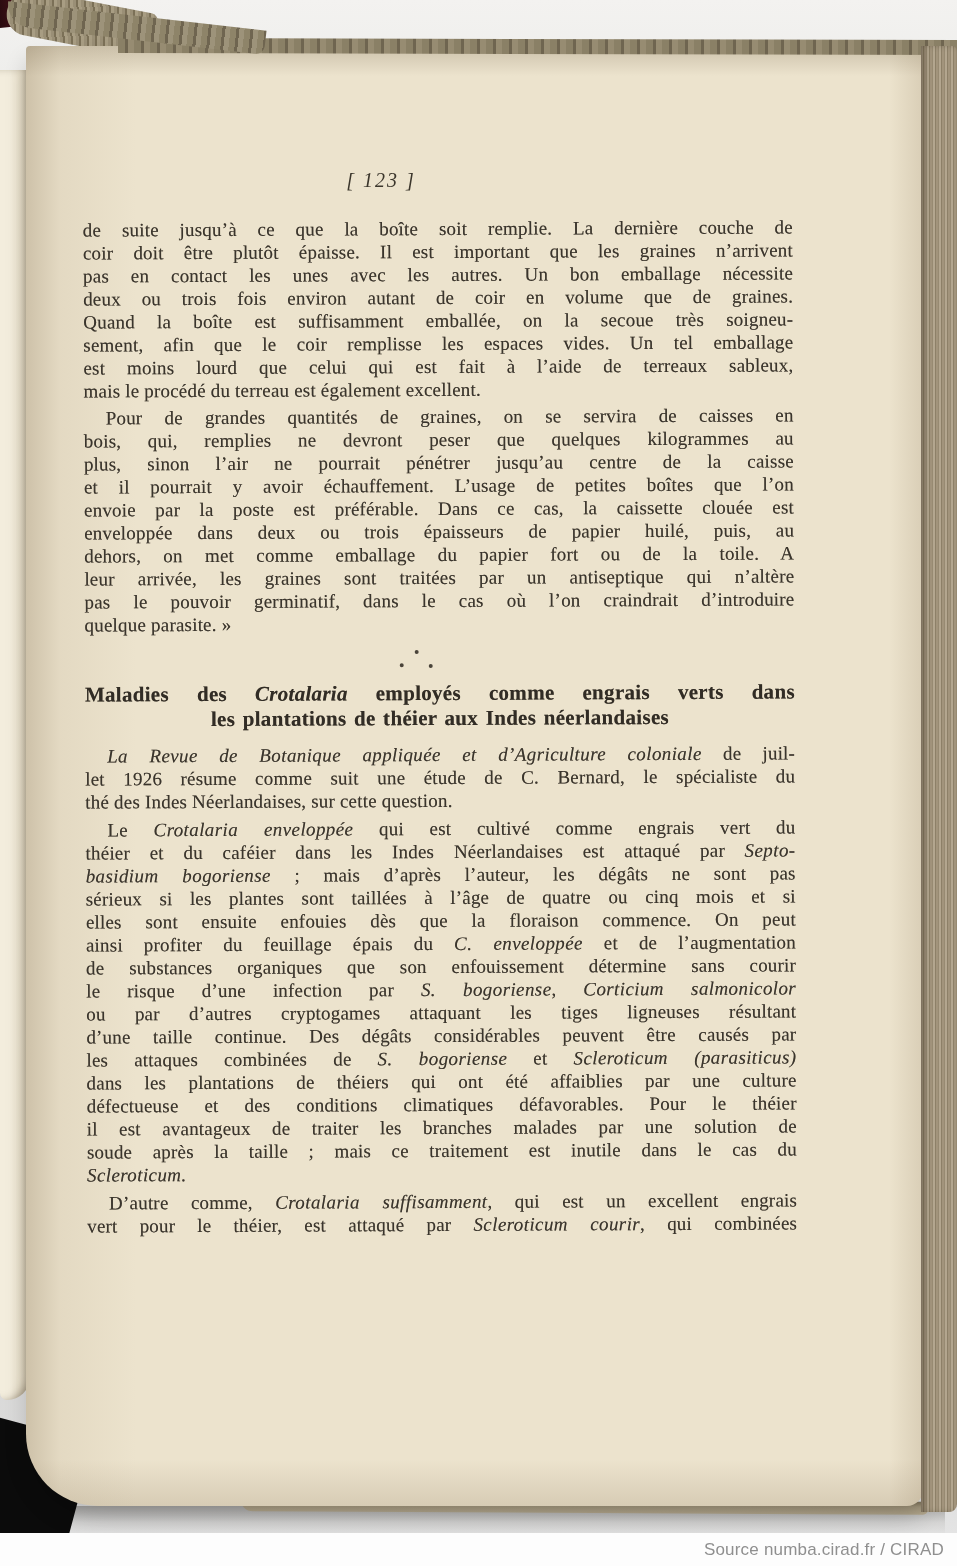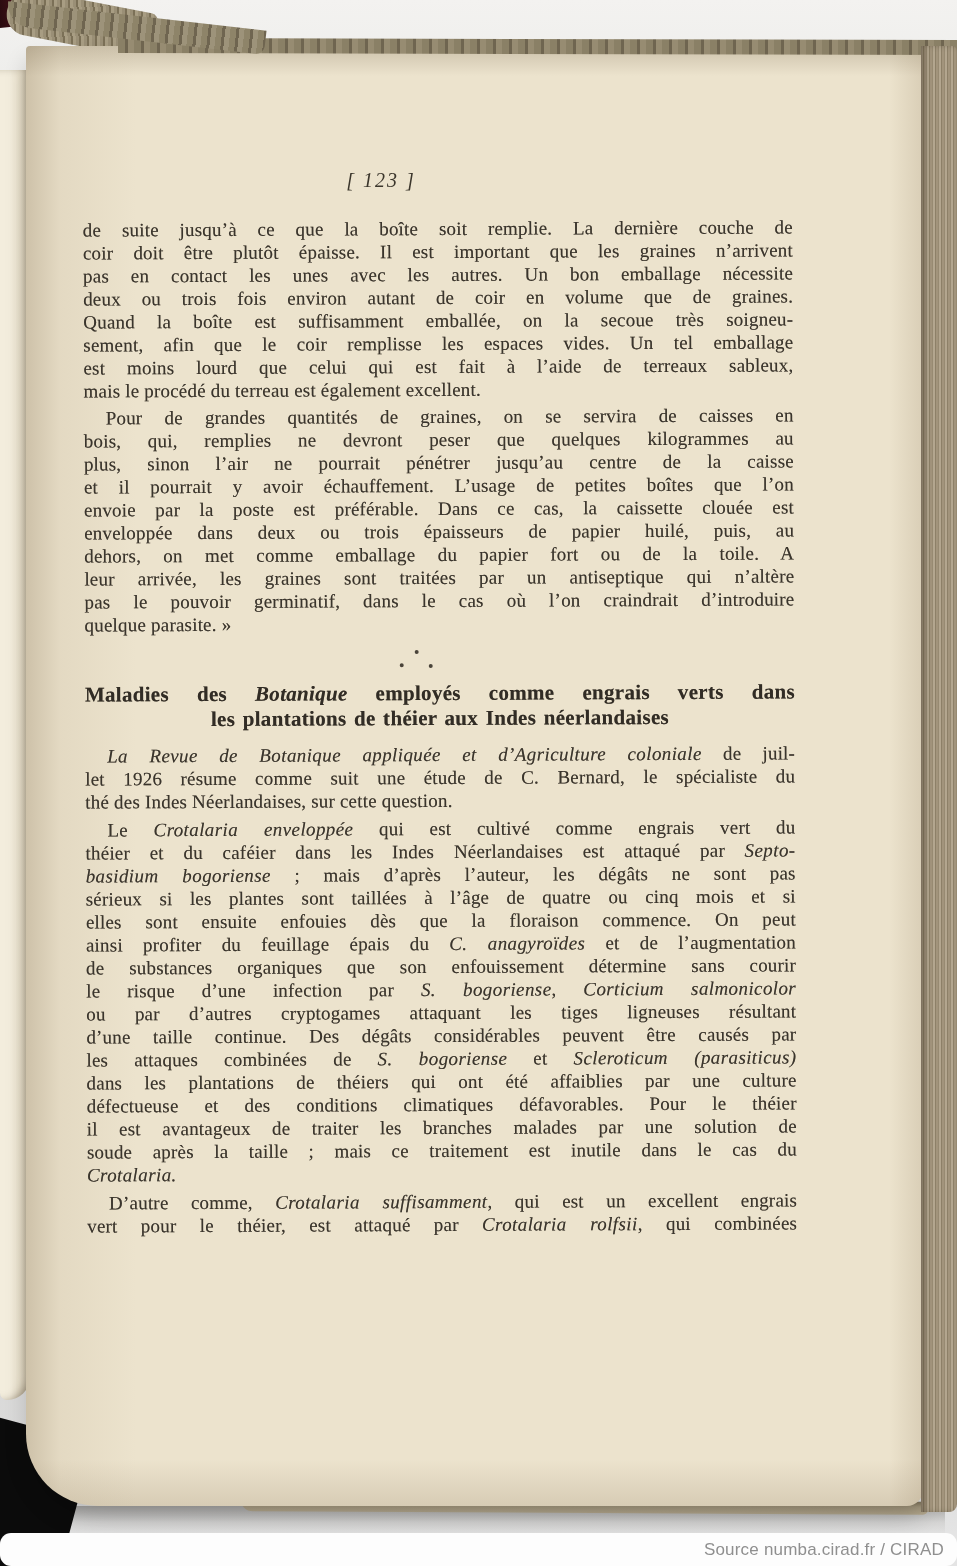--- a/index.html
+++ b/index.html
@@ -65,21 +65,21 @@
   .asterism .d2{left:2px;top:16px;}
   .asterism .d3{left:31px;top:17px;}
   #heading{margin-top:8px;font-weight:bold;font-size:21px;color:#312c25;
     letter-spacing:.3px;word-spacing:2px;}
   .heading-line{height:25px;line-height:25px;}
   .heading-line.hjust{text-align:justify;text-align-last:justify;}
   .heading-line.hcenter{text-align:center;text-align-last:center;}
   #paras-after{margin-top:12px;}
   
   .source-bar{position:absolute;left:0;bottom:0;width:100%;height:33px;background:#fdfdfd;
-    z-index:10;font-family:"Liberation Sans",sans-serif;border-radius:11px;}
+    z-index:10;font-family:"Liberation Sans",sans-serif;}
   .source-bar span{position:absolute;right:13px;top:0;line-height:34px;font-size:17px;
     color:#8f8f8f;letter-spacing:.2px;}
 </style>
 </head>
 <body>
 
 <div class="scene">
 
   <div class="under-shadow"></div>
   <div class="maroon-cover"></div>
@@ -122,51 +122,51 @@
         </div>
       </div>
 
     <div class="asterism">
       <span class="dot d1"></span>
       <span class="dot d2"></span>
       <span class="dot d3"></span>
     </div>
 
     <div id="heading">
-        <div class="heading-line hjust"><span>Maladies des </span><i>Botanique</i><span> employés comme engrais verts dans</span></div>
+        <div class="heading-line hjust"><span>Maladies des </span><i>Crotalaria</i><span> employés comme engrais verts dans</span></div>
         <div class="heading-line hcenter"><span>les plantations de théier aux Indes néerlandaises</span></div>
       </div>
 
     <div id="paras-after">
         <div class="para">
           <div class="line indent"><i>La Revue de Botanique appliquée et d’Agriculture coloniale</i><span> de juil-</span></div>
           <div class="line"><span>let 1926 résume comme suit une étude de C. Bernard, le spécialiste du</span></div>
           <div class="line endline"><span>thé des Indes Néerlandaises, sur cette question.</span></div>
         </div>
         <div class="para">
           <div class="line indent"><span>Le </span><i>Crotalaria enveloppée</i><span> qui est cultivé comme engrais vert du</span></div>
           <div class="line"><span>théier et du caféier dans les Indes Néerlandaises est attaqué par </span><i>Septo-</i></div>
           <div class="line"><i>basidium bogoriense</i><span> ; mais d’après l’auteur, les dégâts ne sont pas</span></div>
           <div class="line"><span>sérieux si les plantes sont taillées à l’âge de quatre ou cinq mois et si</span></div>
           <div class="line"><span>elles sont ensuite enfouies dès que la floraison commence. On peut</span></div>
-          <div class="line"><span>ainsi profiter du feuillage épais du </span><i>C. anagyroïdes</i><span> et de l’augmentation</span></div>
+          <div class="line"><span>ainsi profiter du feuillage épais du </span><i>C. enveloppée</i><span> et de l’augmentation</span></div>
           <div class="line"><span>de substances organiques que son enfouissement détermine sans courir</span></div>
           <div class="line"><span>le risque d’une infection par </span><i>S. bogoriense</i><span>, </span><i>Corticium salmonicolor</i></div>
           <div class="line"><span>ou par d’autres cryptogames attaquant les tiges ligneuses résultant</span></div>
           <div class="line"><span>d’une taille continue. Des dégâts considérables peuvent être causés par</span></div>
           <div class="line"><span>les attaques combinées de </span><i>S. bogoriense</i><span> et </span><i>Scleroticum (parasiticus)</i></div>
           <div class="line"><span>dans les plantations de théiers qui ont été affaiblies par une culture</span></div>
           <div class="line"><span>défectueuse et des conditions climatiques défavorables. Pour le théier</span></div>
           <div class="line"><span>il est avantageux de traiter les branches malades par une solution de</span></div>
           <div class="line"><span>soude après la taille ; mais ce traitement est inutile dans le cas du</span></div>
-          <div class="line endline"><i>Crotalaria.</i></div>
+          <div class="line endline"><i>Scleroticum.</i></div>
         </div>
         <div class="para">
           <div class="line indent"><span>D’autre comme, </span><i>Crotalaria suffisamment</i><span>, qui est un excellent engrais</span></div>
-          <div class="line"><span>vert pour le théier, est attaqué par </span><i>Crotalaria rolfsii</i><span>, qui combinées</span></div>
+          <div class="line"><span>vert pour le théier, est attaqué par </span><i>Scleroticum courir</i><span>, qui combinées</span></div>
         </div>
       </div>
   </div>
 
   <div class="source-bar">
     <span>Source numba.cirad.fr / CIRAD</span>
   </div>
 
 </div>
 

